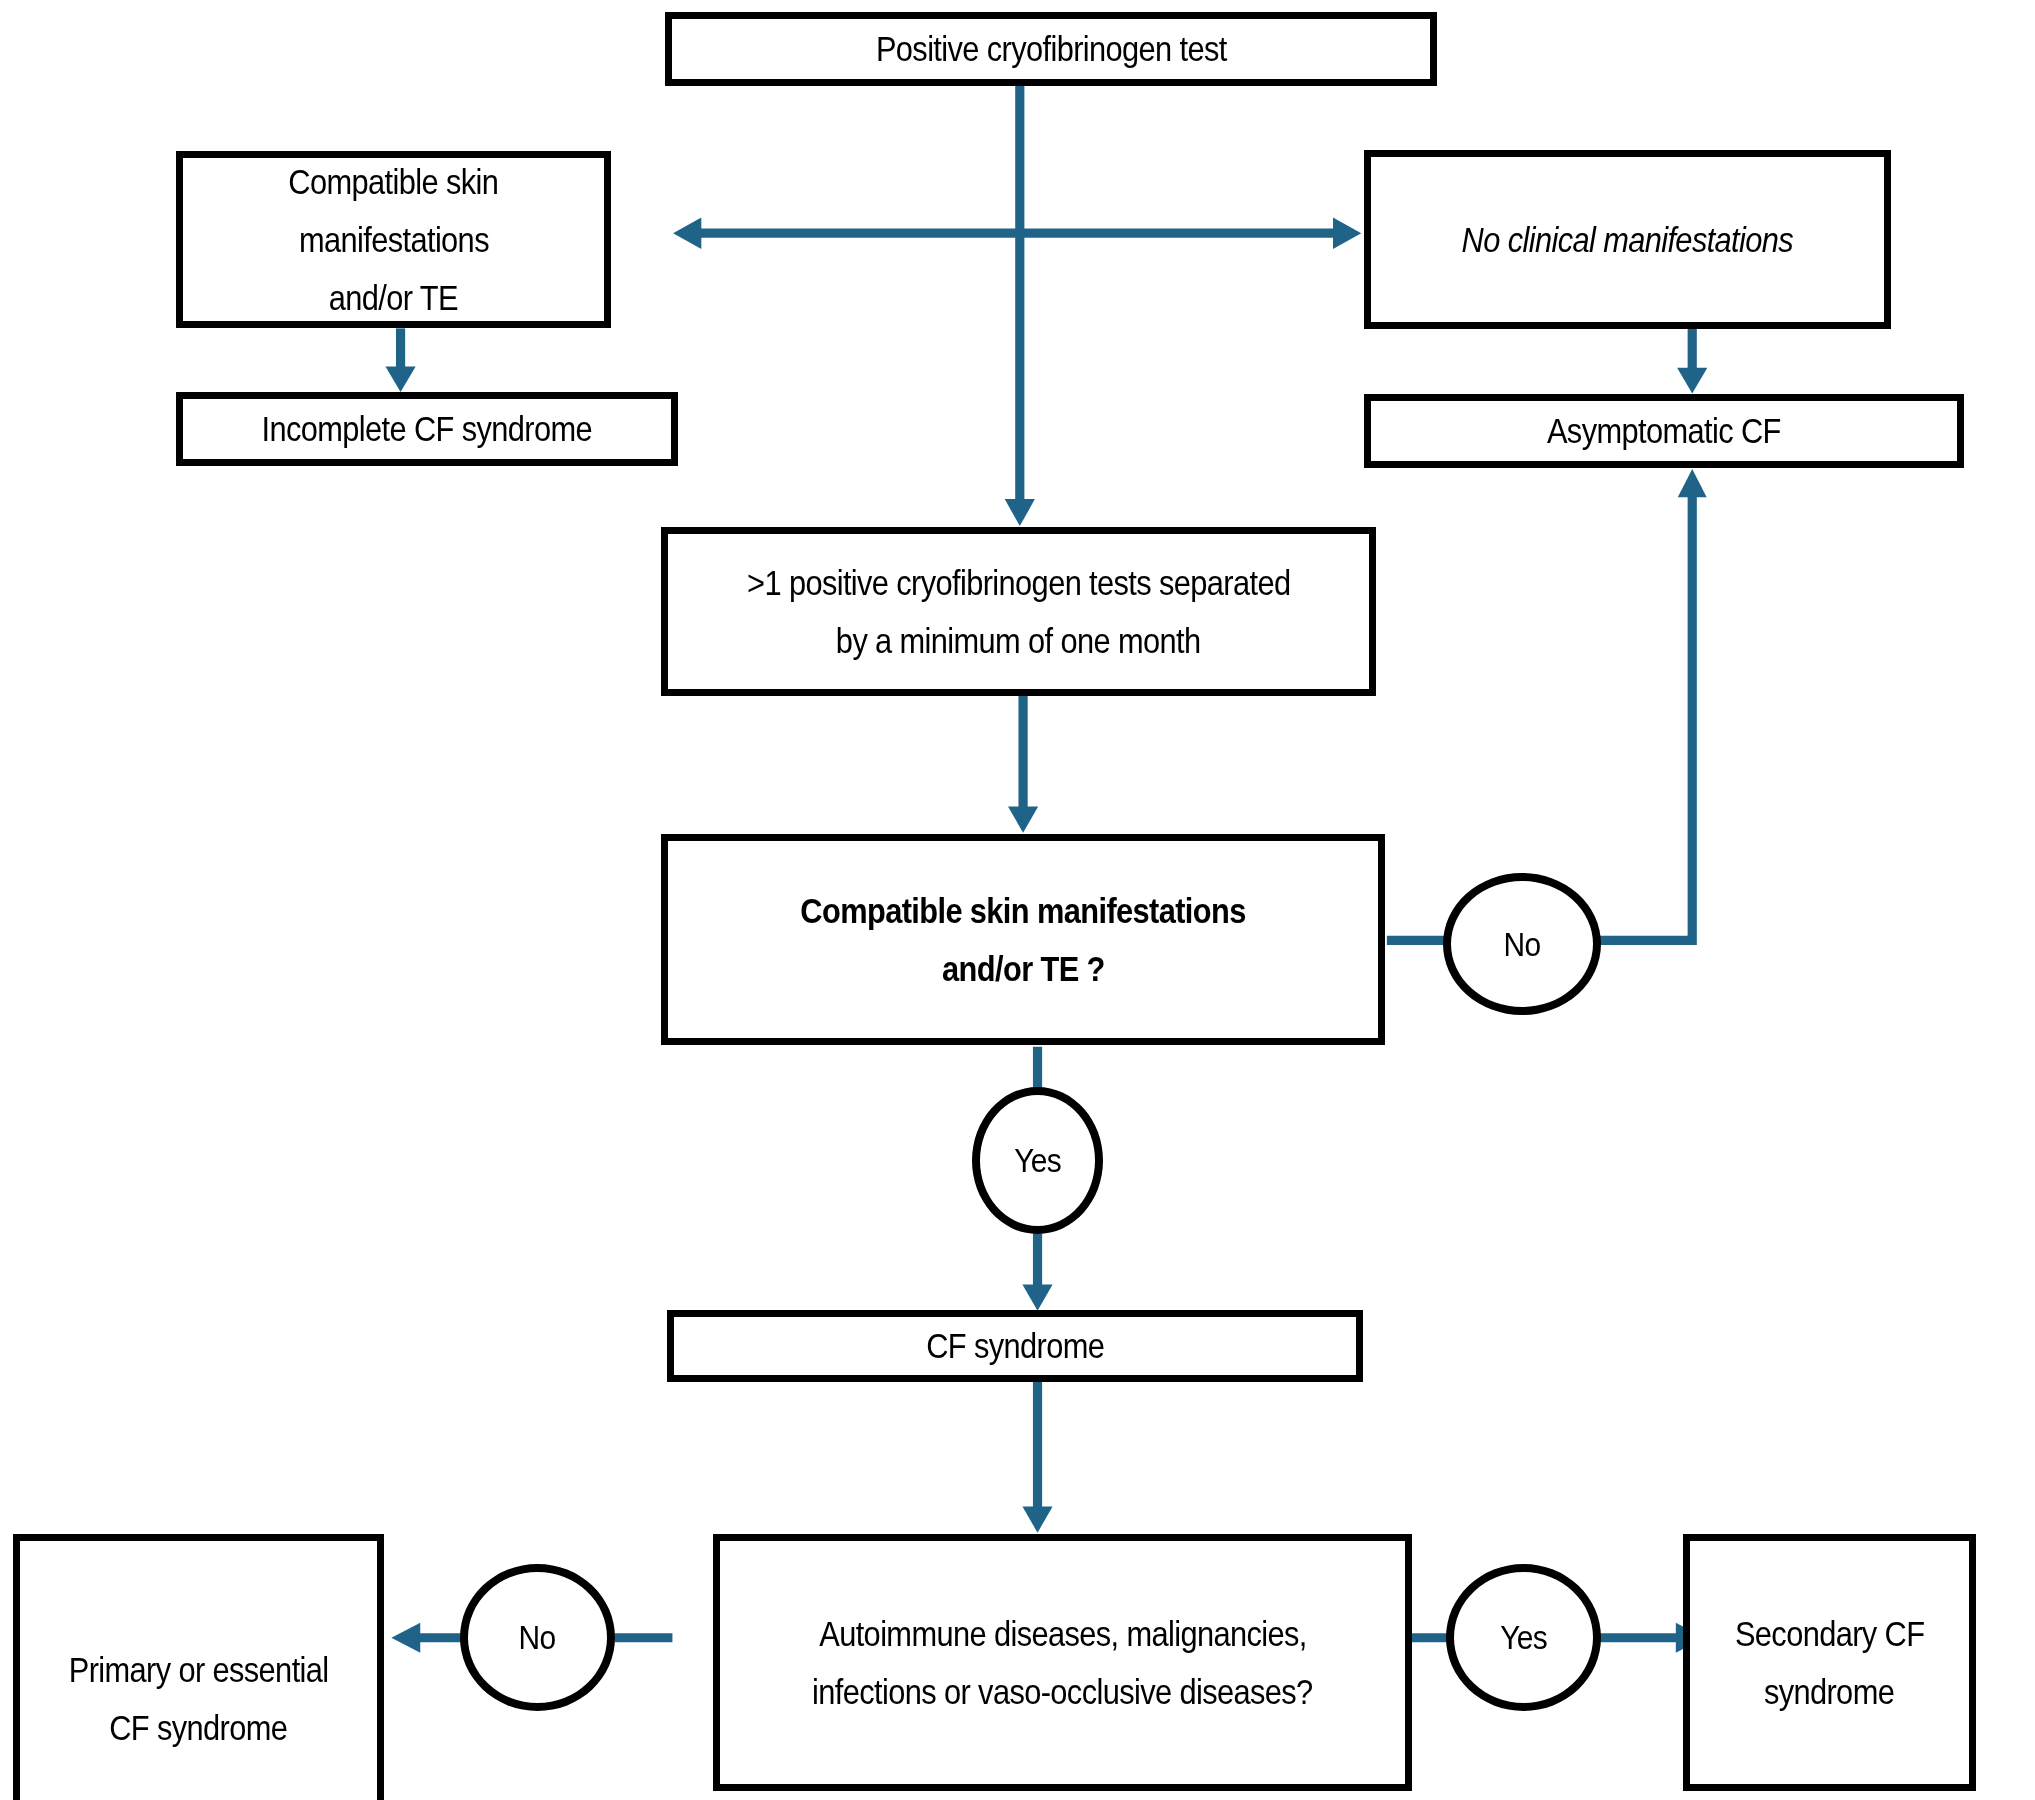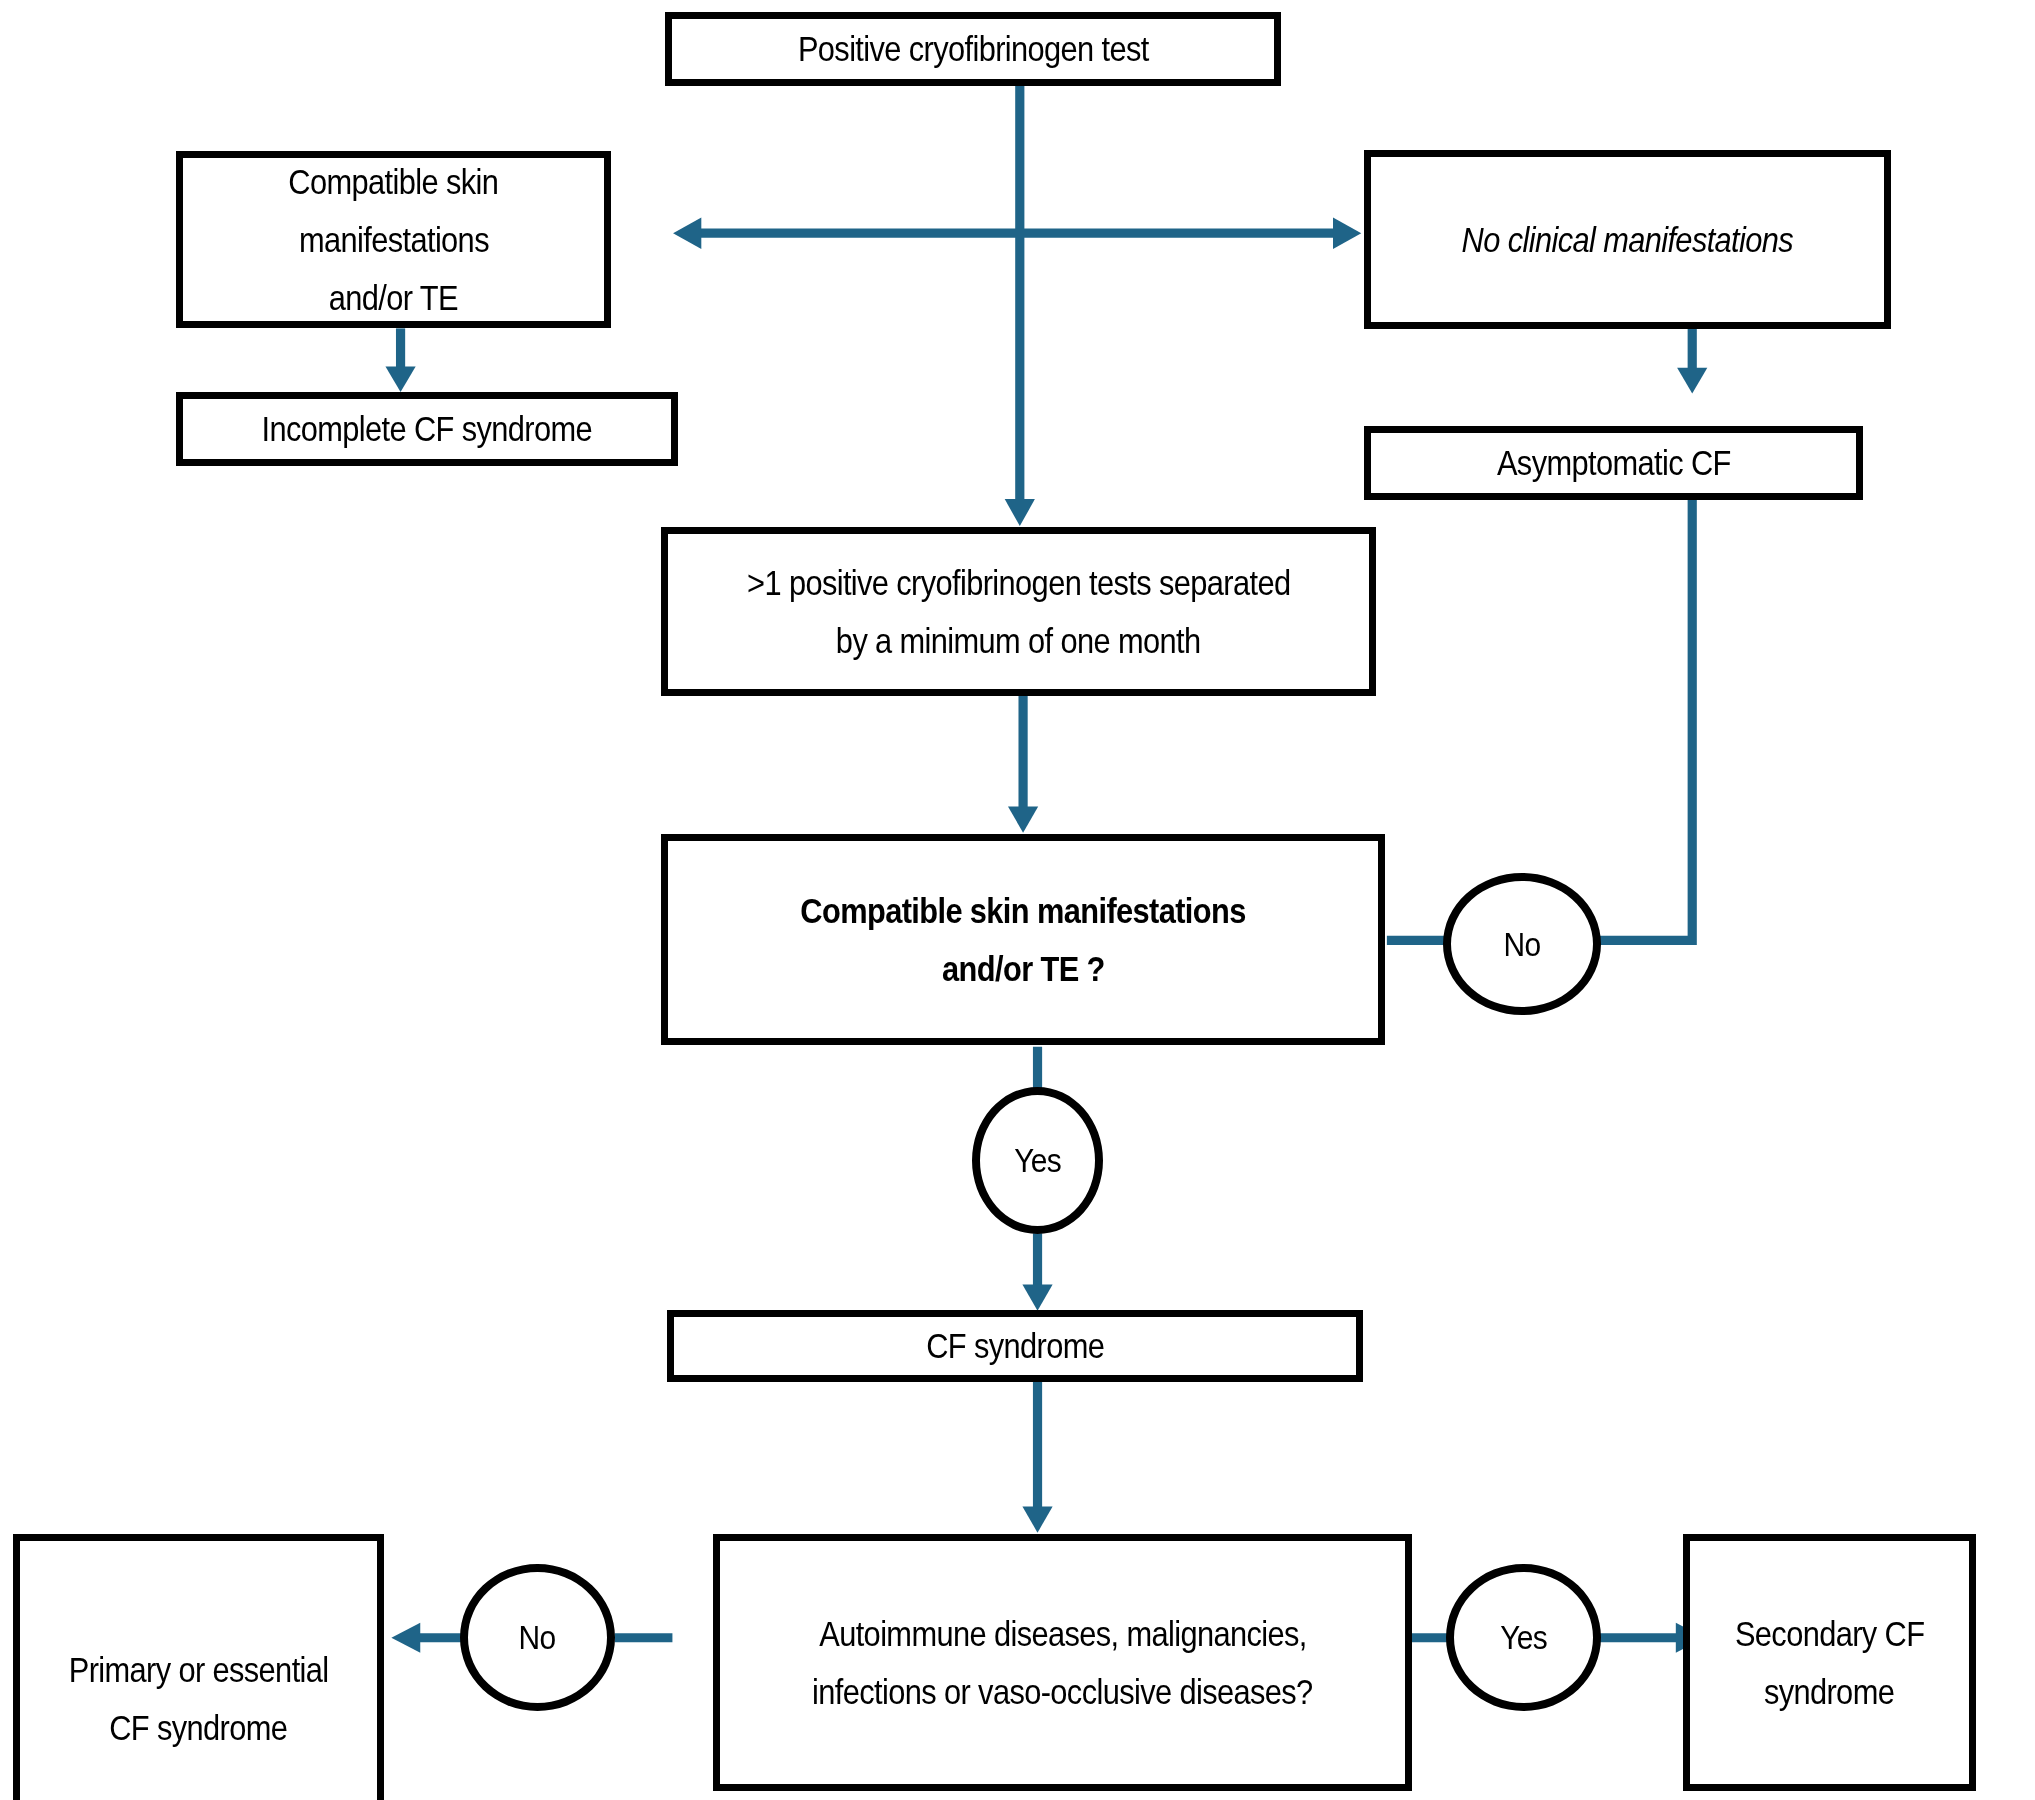--- a/index.html
+++ b/index.html
@@ -86,39 +86,39 @@
       <polygon points="2554,560 2600,560 2577,599"></polygon>
       <polygon points="1535,1228 1581,1228 1558,1268"></polygon>
       <polygon points="2555,757 2599,757 2577,714"></polygon>
       <polygon points="1557,1956 1603,1956 1580,1996"></polygon>
       <polygon points="1557,2294 1603,2294 1580,2334"></polygon>
       <polygon points="640,2471 640,2517 596,2494"></polygon>
       <polygon points="2552,2471 2552,2517 2596,2494"></polygon>
     </g>
   </svg>
 
-  <div class="node" style="left:665px; top:11.8px; width:616px; height:74px;text-align:right;">
+  <div class="node" style="left:665px; top:11.8px; width:772px; height:74px;text-align:right;">
     <div class="tl">Positive cryofibrinogen test</div>
   </div>
 
   <div class="node" style="left:176px; top:151px; width:435px; height:177px;">
     <div class="tl">Compatible skin</div>
     <div class="tl">manifestations</div>
     <div class="tl">and/or TE</div>
   </div>
 
   <div class="node" style="left:1364px; top:150px; width:527px; height:179px;font-style:italic;">
     <div class="tl">No clinical manifestations</div>
   </div>
 
   <div class="node" style="left:176px; top:392px; width:502px; height:74px;">
     <div class="tl">Incomplete CF syndrome</div>
   </div>
 
-  <div class="node" style="left:1364px; top:394px; width:499px; height:74px;margin-top:32px;">
+  <div class="node" style="left:1364px; top:394px; width:600px; height:74px;">
     <div class="tl">Asymptomatic CF</div>
   </div>
 
   <div class="node" style="left:661px; top:527px; width:715px; height:169px;">
     <div class="tl">&gt;1 positive cryofibrinogen tests separated</div>
     <div class="tl">by a minimum of one month</div>
   </div>
 
   <div class="node" style="left:661px; top:834px; width:724px; height:211px;font-weight:bold;">
     <div class="tl">Compatible skin manifestations</div>

